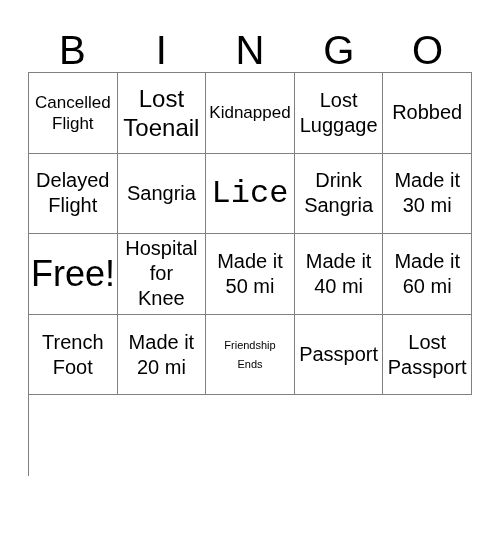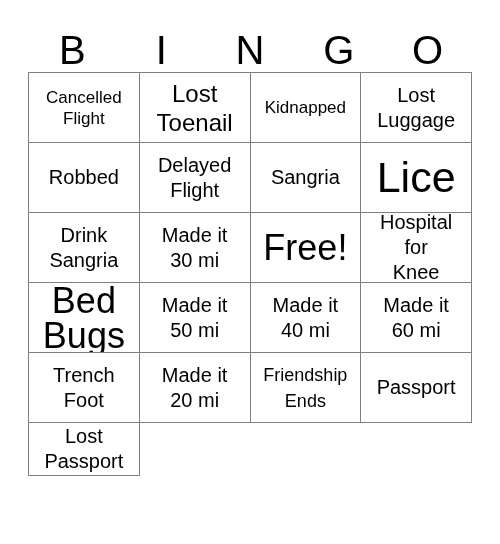--- a/index.html
+++ b/index.html
@@ -47,21 +47,21 @@
   #grid {
     position: absolute;
     left: 28px;
     top: 72px;
     width: 444px;
     height: 404px;
     box-sizing: border-box;
     border-top: 1px solid #808080;
     border-left: 1px solid #808080;
     display: grid;
-    grid-template-columns: repeat(4, 1fr);
+    grid-template-columns: repeat(5, 1fr);
     grid-template-rows: repeat(5, 1fr);
   }
   .cell {
     box-sizing: border-box;
     border-right: 1px solid #808080;
     border-bottom: 1px solid #808080;
     display: flex;
     align-items: center;
     justify-content: center;
     text-align: center;
@@ -71,26 +71,26 @@
   .cell-text {
     display: block;
     width: 100%;
     text-align: center;
     color: #000000;
     font-weight: 400;
     white-space: pre-line;
   }
 
   
-  .fs-xs  { font-size: 18px; line-height: 26px; }
+  .fs-xs  { font-size: 11px; line-height: 19px; }
   .fs-sm  { font-size: 17px; line-height: 21px; }
   .fs-md  { font-size: 20px; line-height: 25px; }
   .fs-lg  { font-size: 24px; line-height: 29px; }
   .fs-xl  { font-size: 36px; line-height: 35px; }
-  .fs-xxl { font-size: 43px; line-height: 39px; }
+  .fs-xxl { font-size: 32px; line-height: 39px; font-family: Liberation Mono, monospace; }
 </style>
 </head>
 <body>
 
 <div id="card">
 
   <div id="header">
     <div class="header-letter">B</div>
     <div class="header-letter">I</div>
     <div class="header-letter">N</div>
@@ -137,24 +137,20 @@
       </div>
       <div class="cell">
         <span class="cell-text fs-xl">Free!</span>
       </div>
       <div class="cell">
         <span class="cell-text fs-md">Hospital
 for
 Knee</span>
       </div>
       <div class="cell">
-        <span class="cell-text fs-xl">Bed
-Bugs</span>
-      </div>
-      <div class="cell">
         <span class="cell-text fs-md">Made it
 50 mi</span>
       </div>
       <div class="cell">
         <span class="cell-text fs-md">Made it
 40 mi</span>
       </div>
       <div class="cell">
         <span class="cell-text fs-md">Made it
 60 mi</span>

